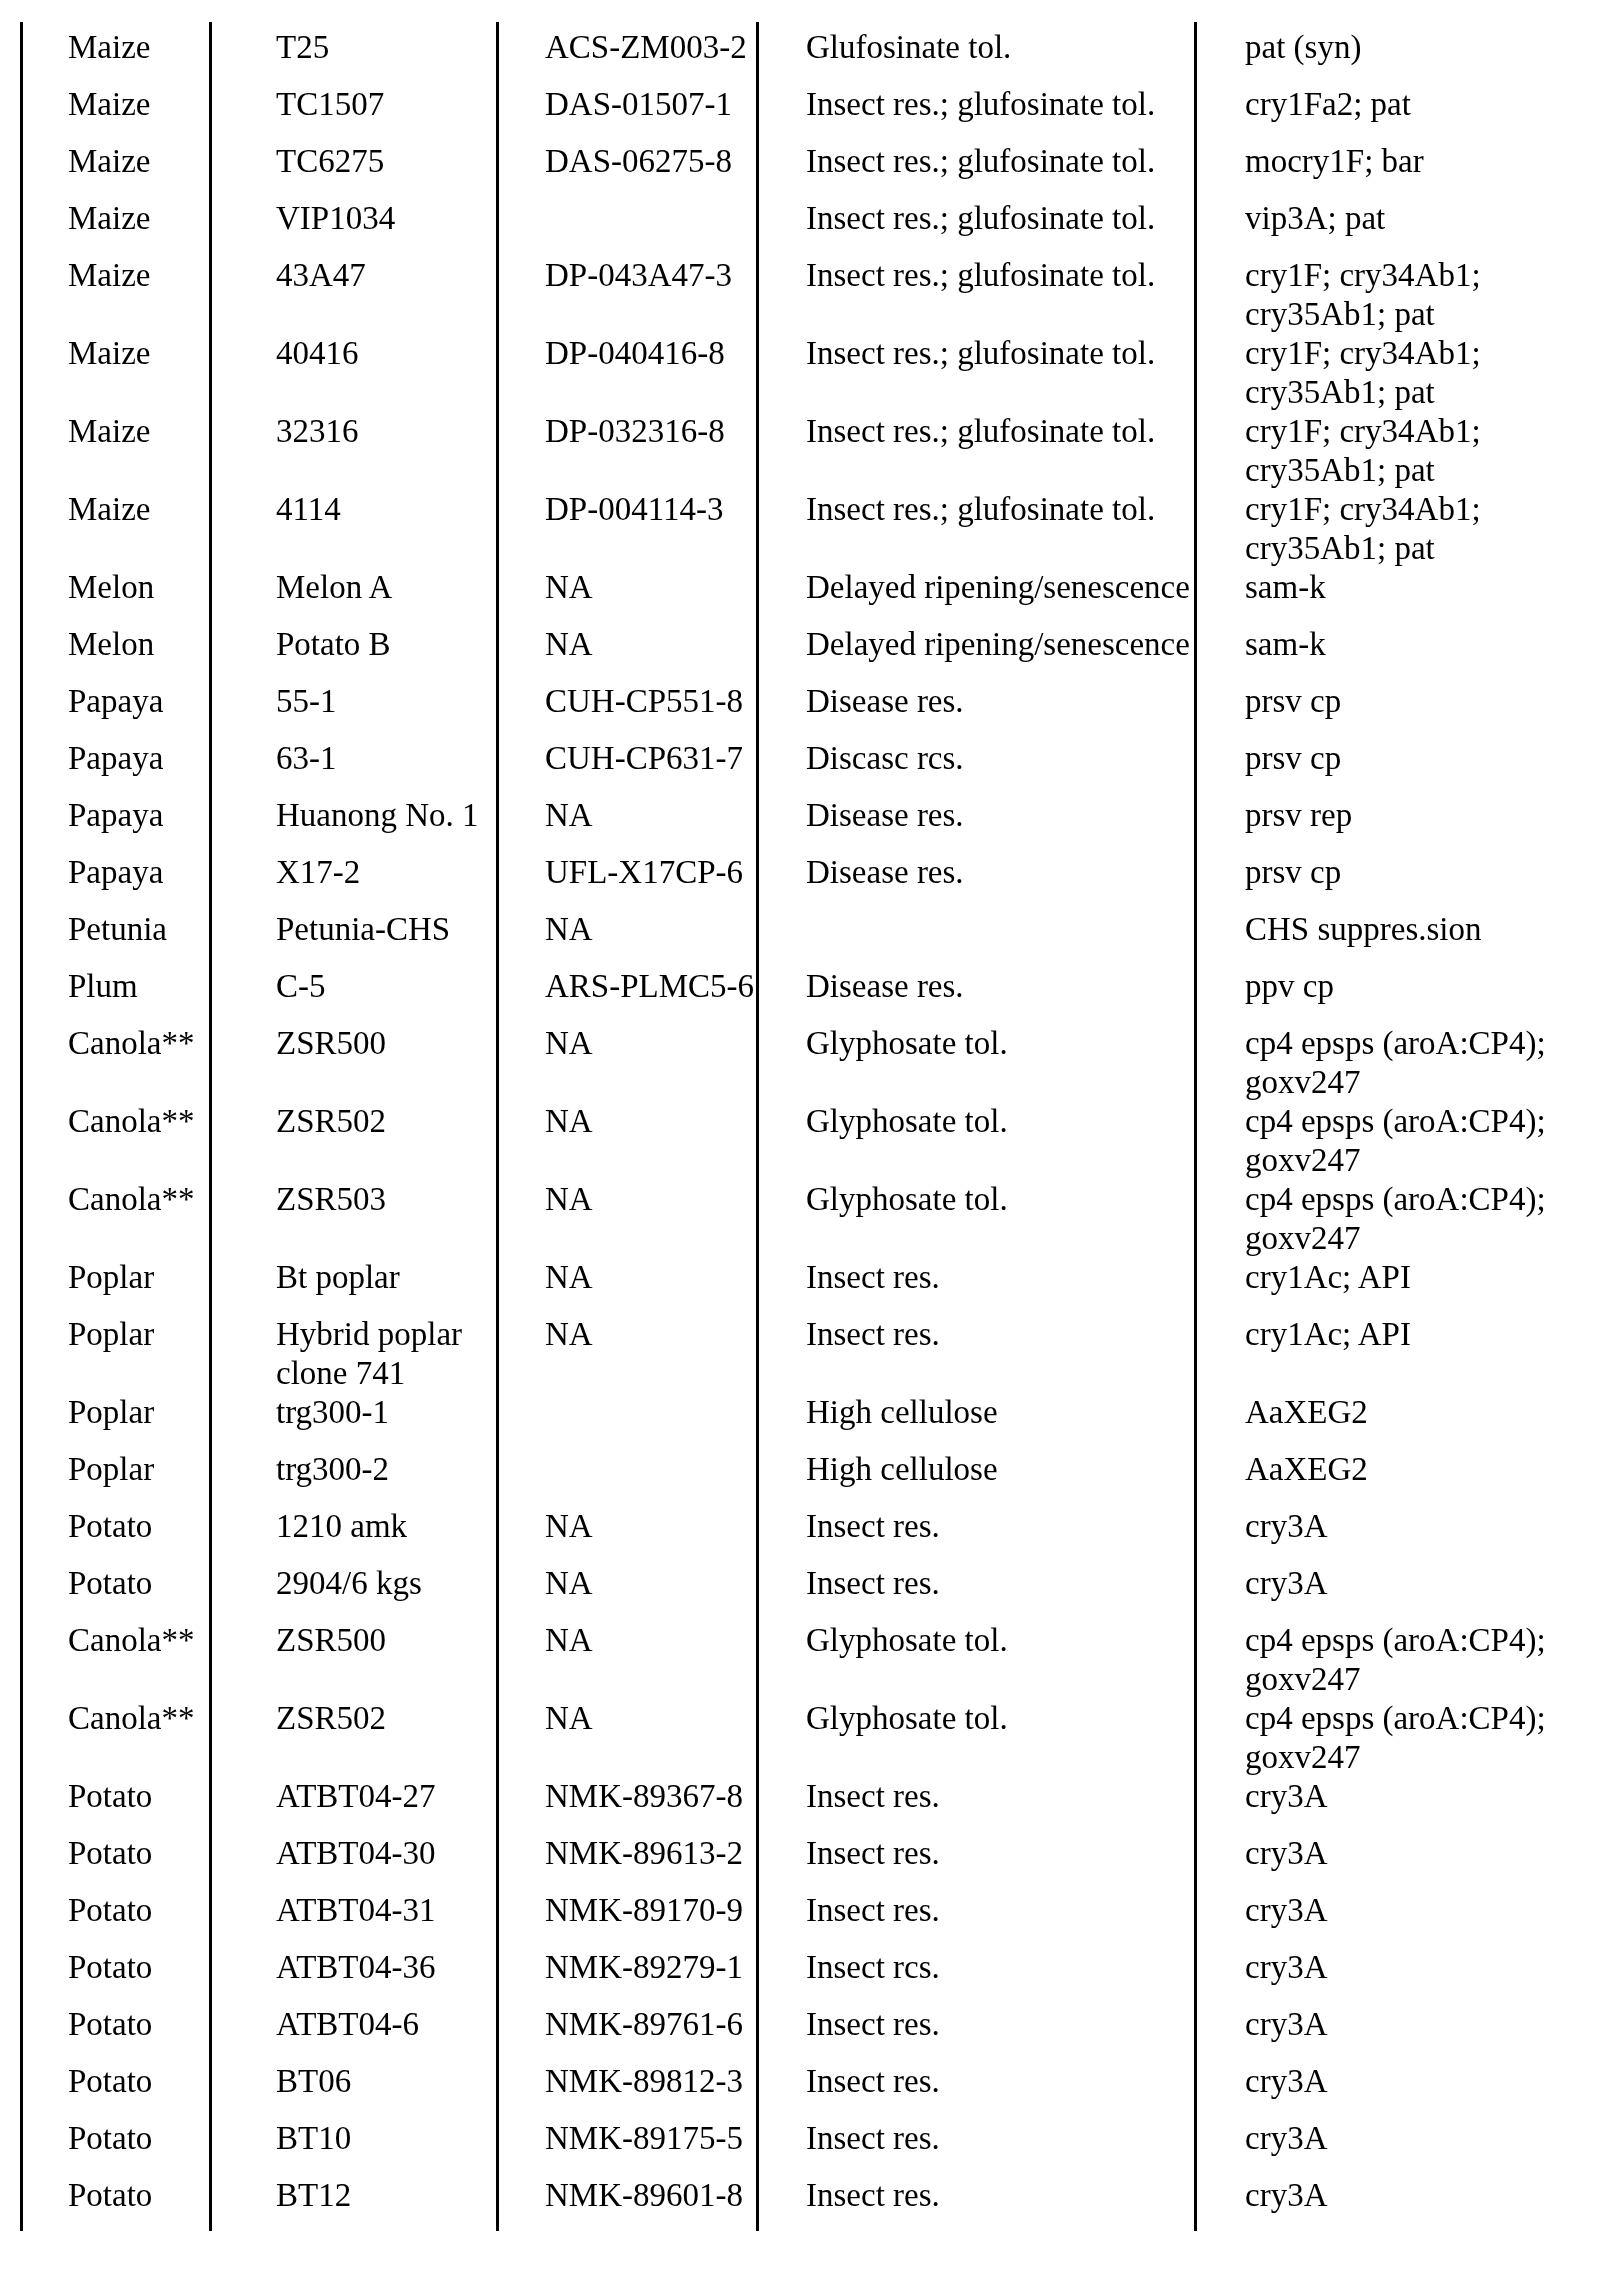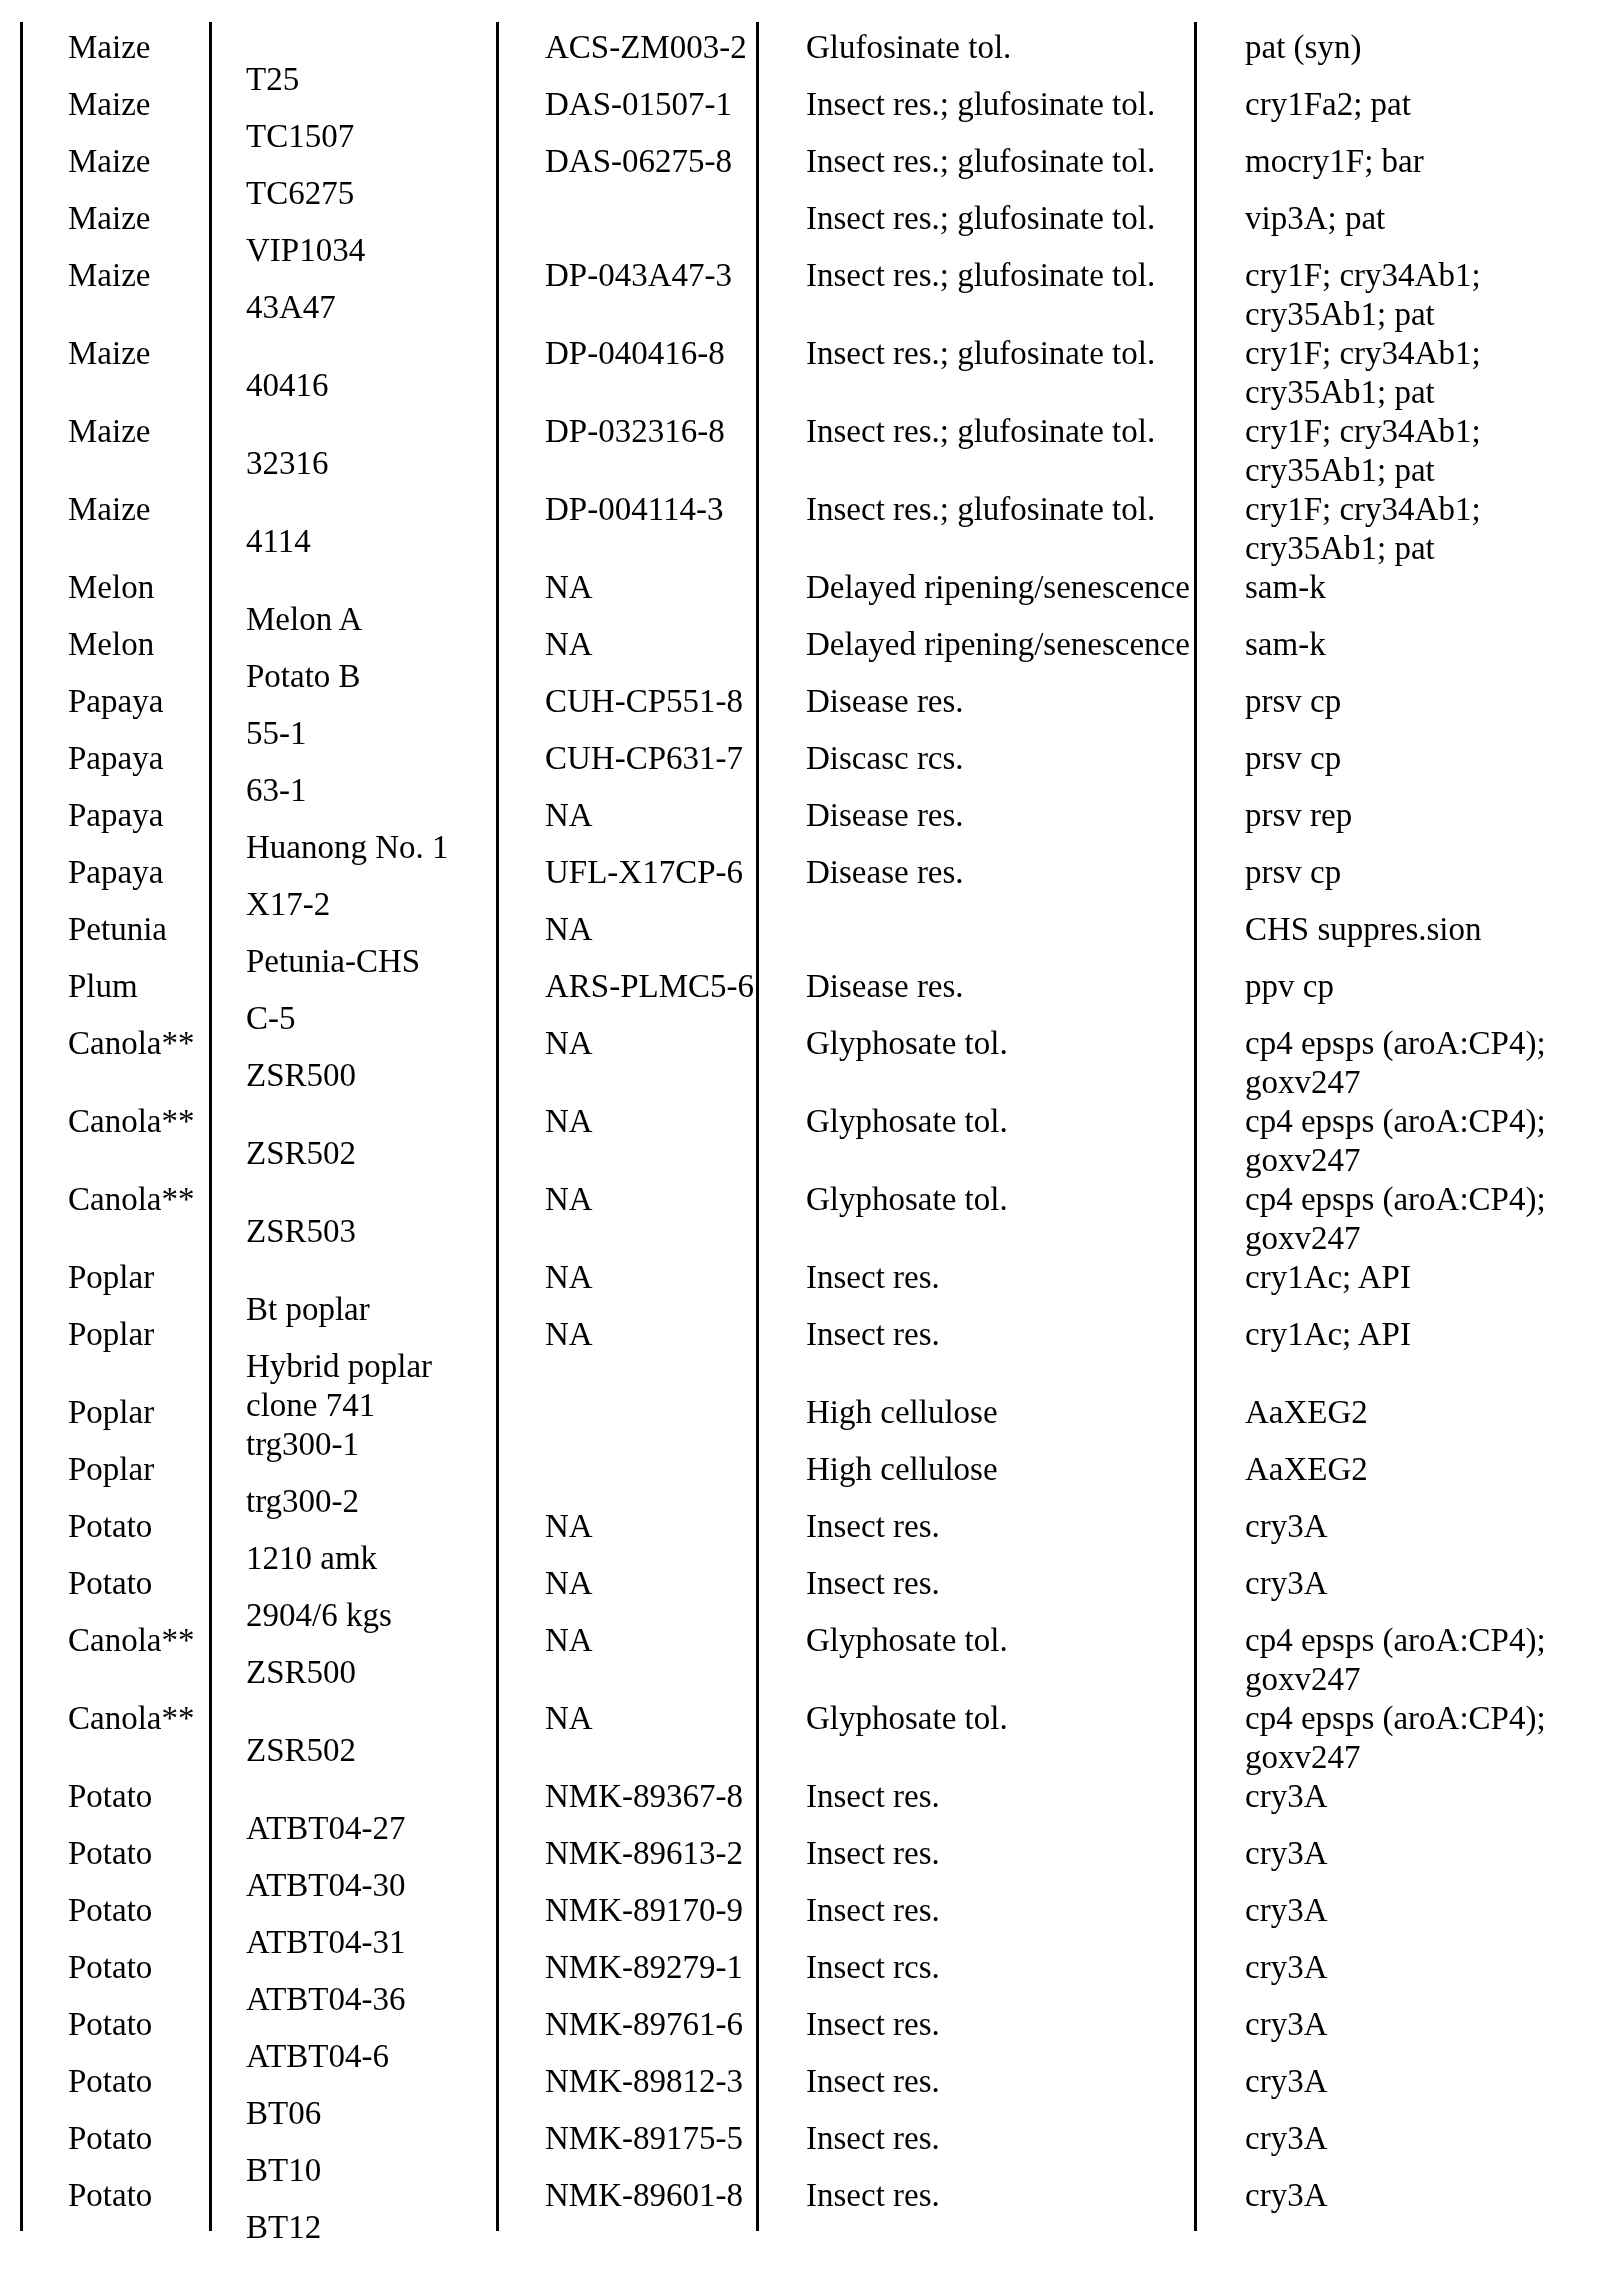--- a/index.html
+++ b/index.html
@@ -5,21 +5,21 @@
   html, body { margin: 0; padding: 0; background: #ffffff; }
   body { width: 1614px; height: 2291px; position: relative; overflow: hidden;
          font-family: "Liberation Serif", "DejaVu Serif", serif; color: #000; }
   .table { position: absolute; left: 0; top: 21.6px; width: 1614px; padding-left: 28px; }
   .vline { position: absolute; top: 21.6px; width: 2.7px; background: #000; }
   .row { position: relative; height: 57px; }
   .row.double { height: 78px; }
   .cell { position: absolute; top: 0; font-size: 33px; line-height: 39px;
           padding-top: 6.3px; white-space: pre-line; }
   .c1 { left: 40px; }
-  .c2 { left: 218px; margin-top: 32px; }
+  .c2 { left: 248px; }
   .c3 { left: 517px; }
   .c4 { left: 778px; }
   .c5 { left: 1217px; }
 </style>
 </head>
 <body>
 
 <div class="vline" style="left:20px;height:2209px;"></div>
 <div class="vline" style="left:209px;height:2209px;"></div>
 <div class="vline" style="left:496px;height:2209px;"></div>

